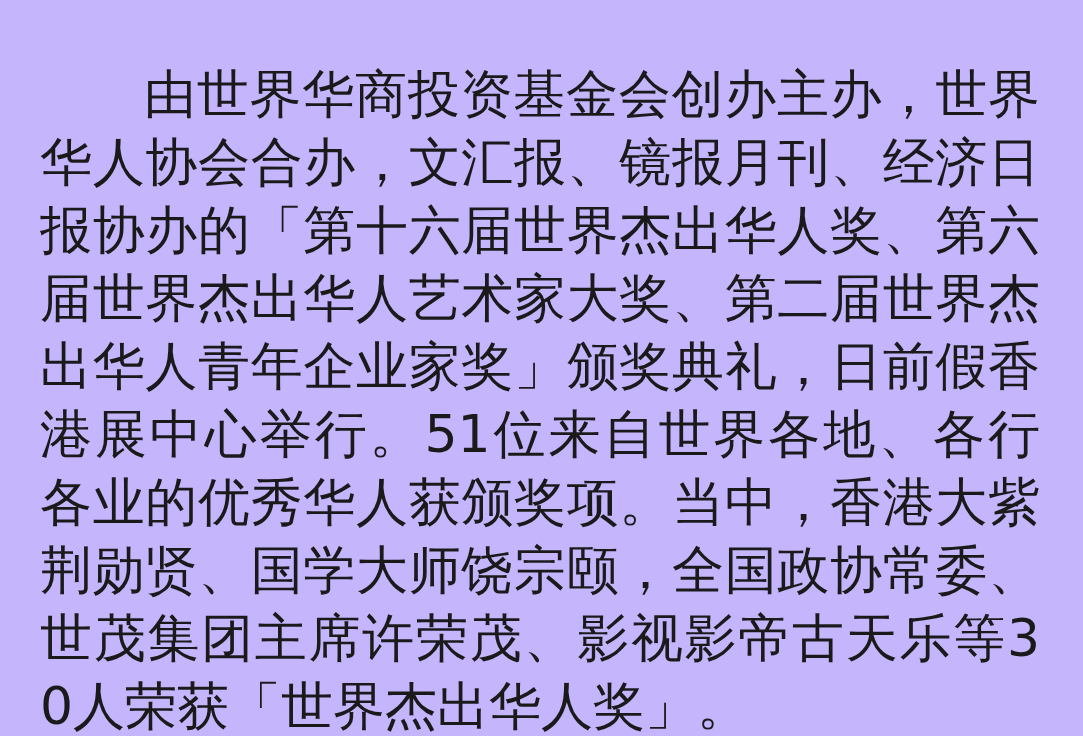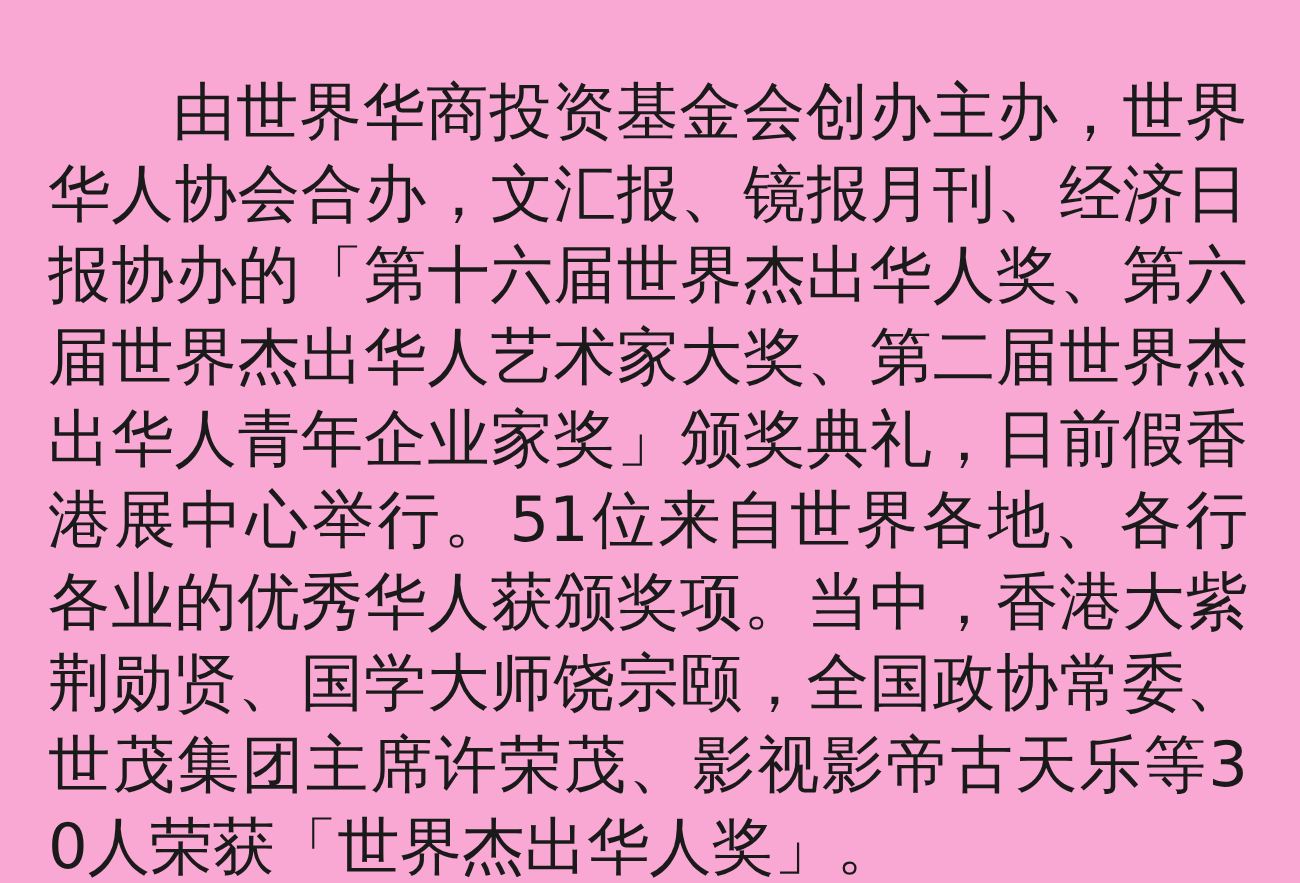--- a/index.html
+++ b/index.html
@@ -4,21 +4,21 @@
 <style>
   html, body {
     margin: 0;
     padding: 0;
     background: #ffffff;
   }
   .page {
     position: relative;
     width: 1083px;
     height: 736px;
-    background: #f9a8d4;
+    background: #c4b5fd;
     overflow: hidden;
     box-sizing: border-box;
   }
   .article-body {
     position: absolute;
     left: 40px;
     top: 8px;
     width: 1000px;
     font-family: "DejaVu Sans", "Liberation Sans", sans-serif;
     font-size: 52px;

